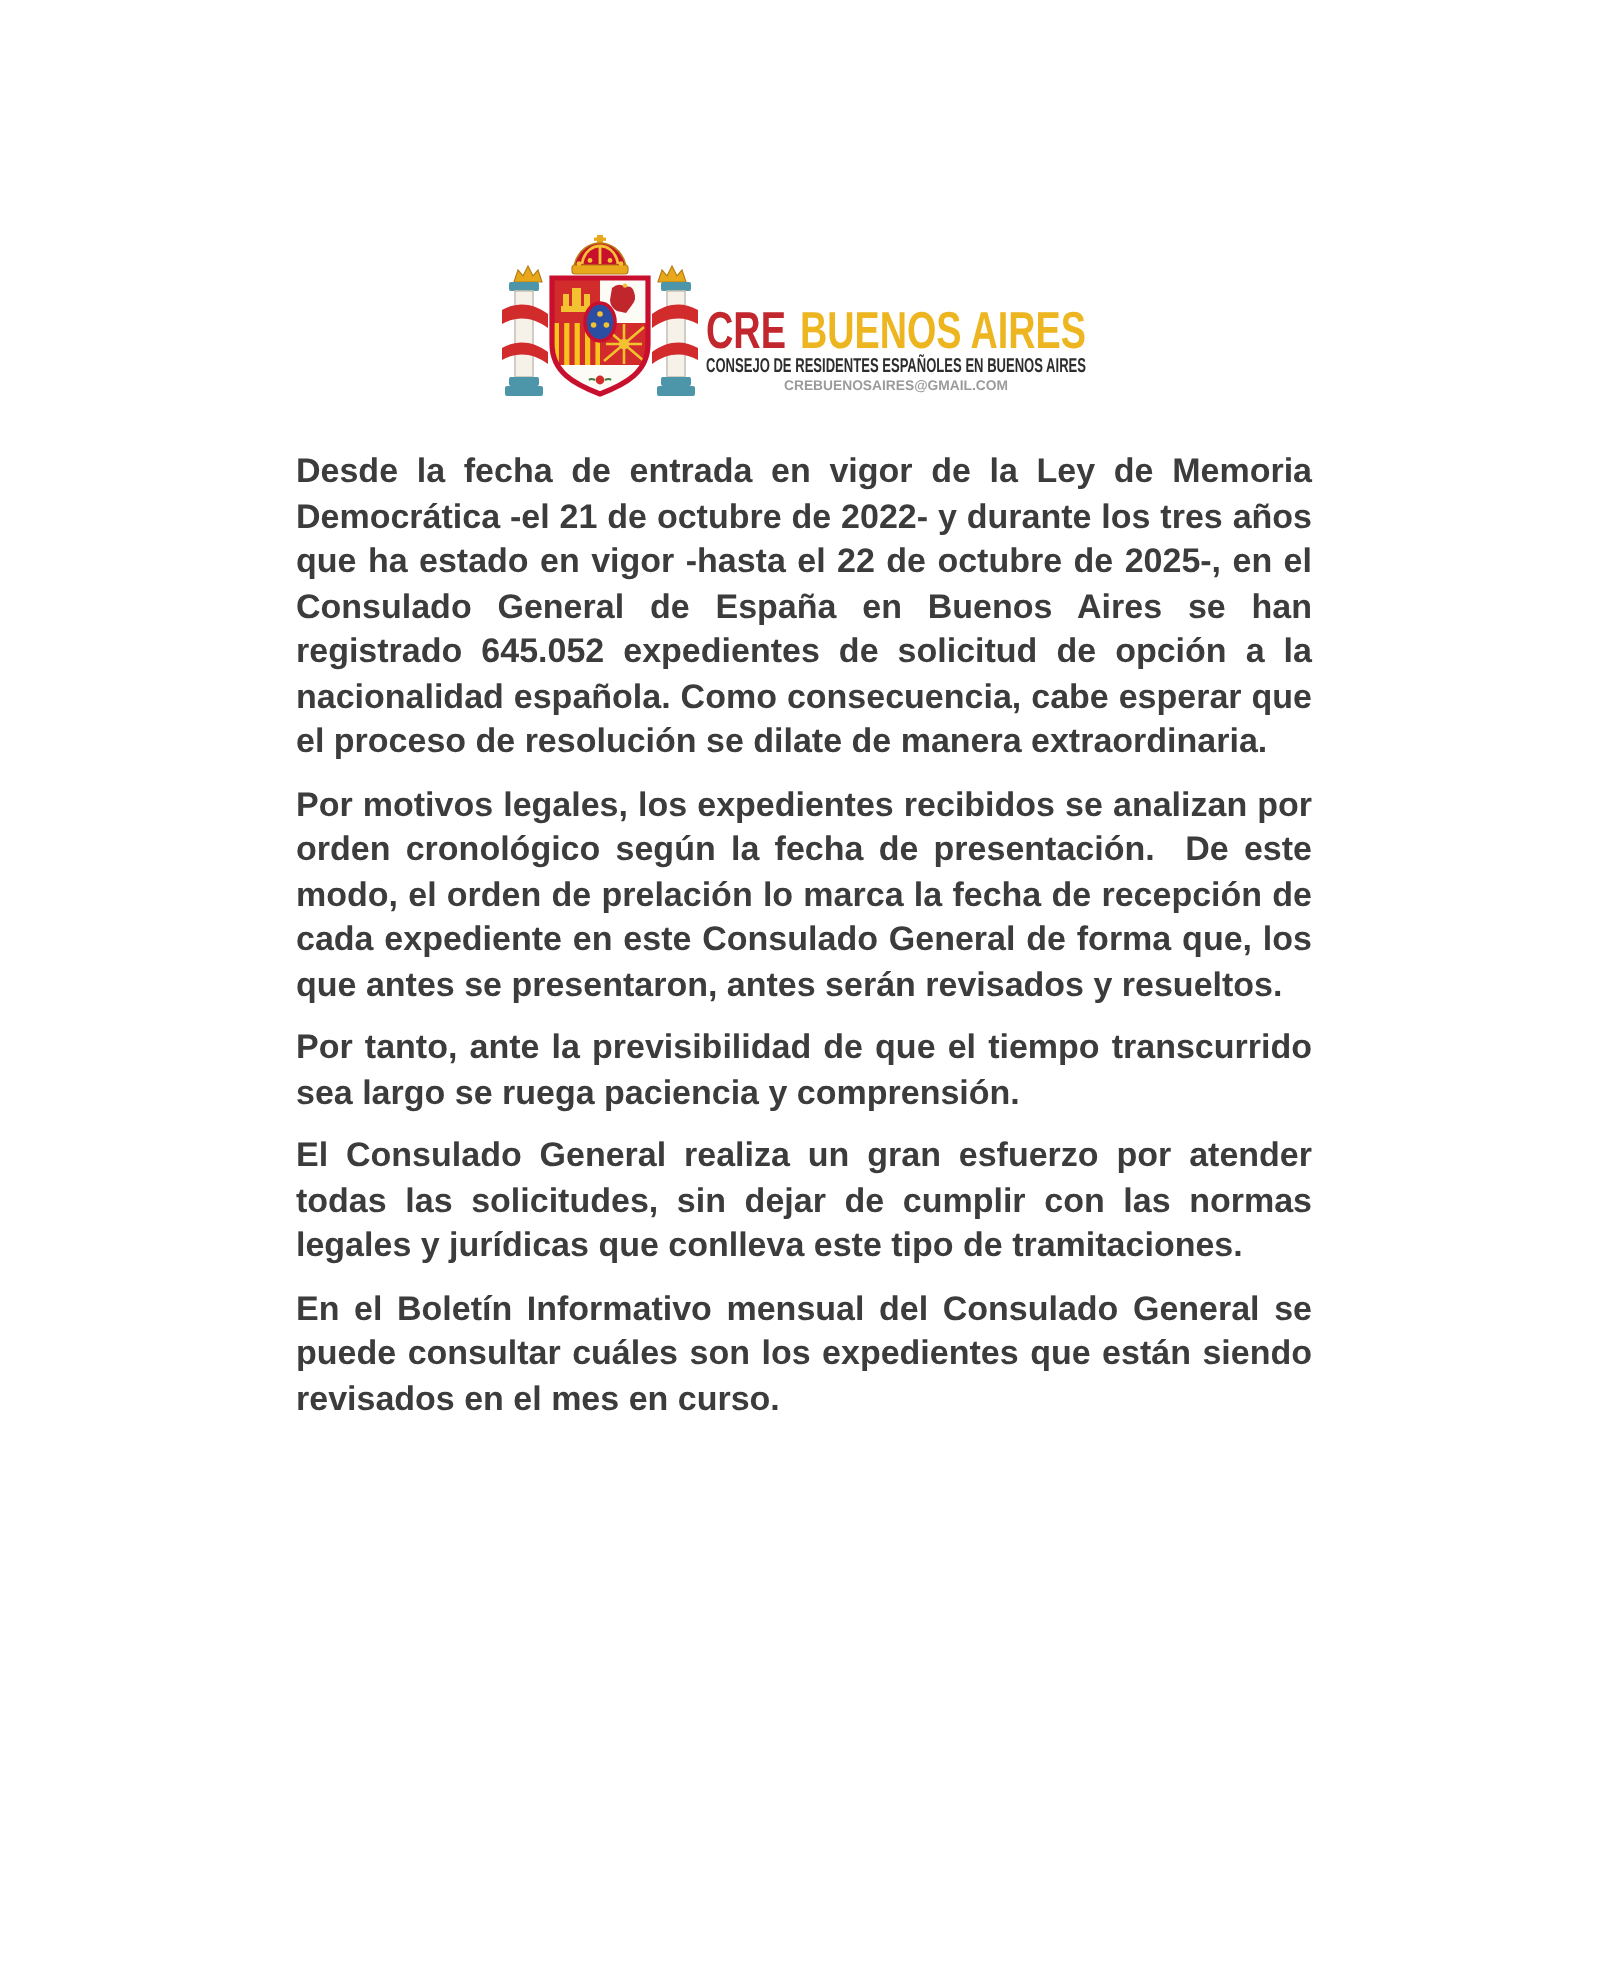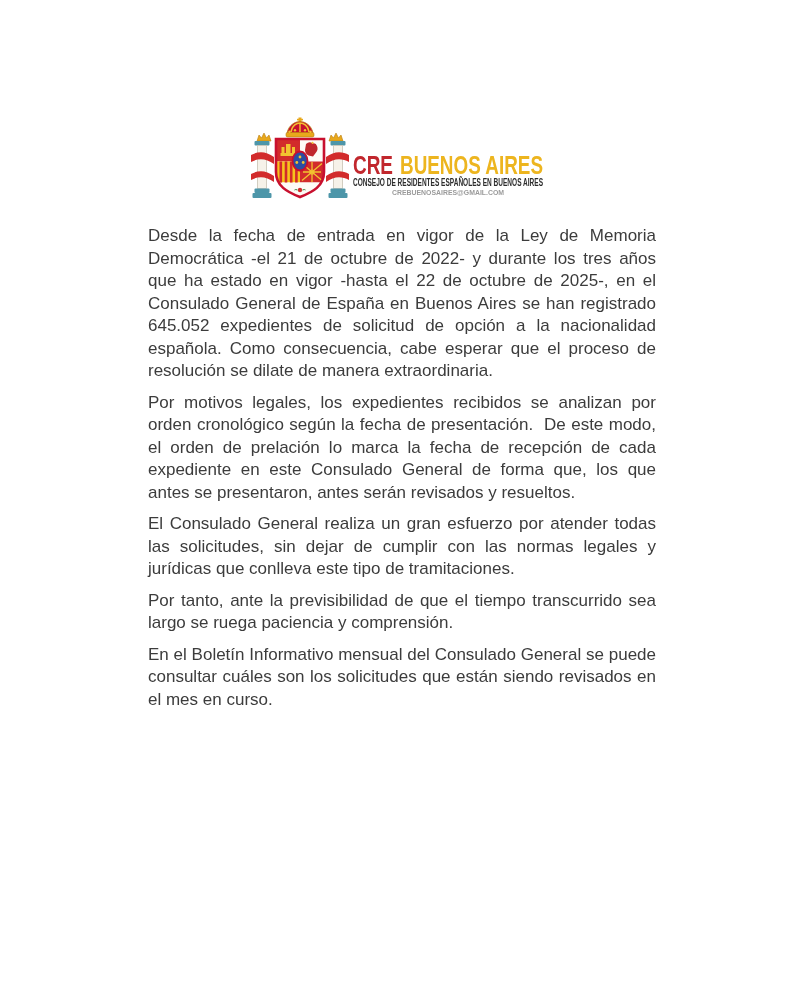--- a/index.html
+++ b/index.html
@@ -33,20 +33,21 @@
     text-decoration: underline;
     text-decoration-thickness: 2px;
     text-underline-offset: 4px;
   }
   .doc-body {
     width: 508px;
     margin: 15px 0 0 148px;
     font-size: 17px;
     line-height: 22.5px;
     color: #3c3c3c;
+    font-weight: bold;
   }
   .para {
     margin: 0 0 9px 0;
     text-align: justify;
     white-space: pre-wrap;
   }
 </style>
 </head>
 <body>
 
@@ -138,18 +139,18 @@
       <text x="47" y="29" font-family="Liberation Sans, sans-serif" font-size="26" font-weight="bold" fill="#EDB51F" textLength="143" lengthAdjust="spacingAndGlyphs">BUENOS AIRES</text>
       <text x="0" y="41" font-family="Liberation Sans, sans-serif" font-size="10" font-weight="bold" fill="#2D2D2D" textLength="190" lengthAdjust="spacingAndGlyphs">CONSEJO DE RESIDENTES ESPAÑOLES EN BUENOS AIRES</text>
       <text x="95" y="50" font-family="Liberation Sans, sans-serif" font-size="7" font-weight="bold" fill="#9B9B9B" text-anchor="middle" textLength="112" lengthAdjust="spacingAndGlyphs">CREBUENOSAIRES@GMAIL.COM</text>
     </svg>
   </div>
 
 
   <div class="doc-body">
       <p class="para">Desde la fecha de entrada en vigor de la Ley de Memoria Democrática -el 21 de octubre de 2022- y durante los tres años que ha estado en vigor -hasta el 22 de octubre de 2025-, en el Consulado General de España en Buenos Aires se han registrado 645.052 expedientes de solicitud de opción a la nacionalidad española. Como consecuencia, cabe esperar que el proceso de resolución se dilate de manera extraordinaria.</p>
       <p class="para">Por motivos legales, los expedientes recibidos se analizan por orden cronológico según la fecha de presentación.  De este modo, el orden de prelación lo marca la fecha de recepción de cada expediente en este Consulado General de forma que, los que antes se presentaron, antes serán revisados y resueltos.</p>
+      <p class="para">Por tanto, ante la previsibilidad de que el tiempo transcurrido sea largo se ruega paciencia y comprensión.</p>
       <p class="para">El Consulado General realiza un gran esfuerzo por atender todas las solicitudes, sin dejar de cumplir con las normas legales y jurídicas que conlleva este tipo de tramitaciones.</p>
-      <p class="para">Por tanto, ante la previsibilidad de que el tiempo transcurrido sea largo se ruega paciencia y comprensión.</p>
-      <p class="para">En el Boletín Informativo mensual del Consulado General se puede consultar cuáles son los solicitudes que están siendo revisados en el mes en curso.</p>
+      <p class="para">En el Boletín Informativo mensual del Consulado General se puede consultar cuáles son los expedientes que están siendo revisados en el mes en curso.</p>
     </div>
 
 </div>
 
 </body></html>

